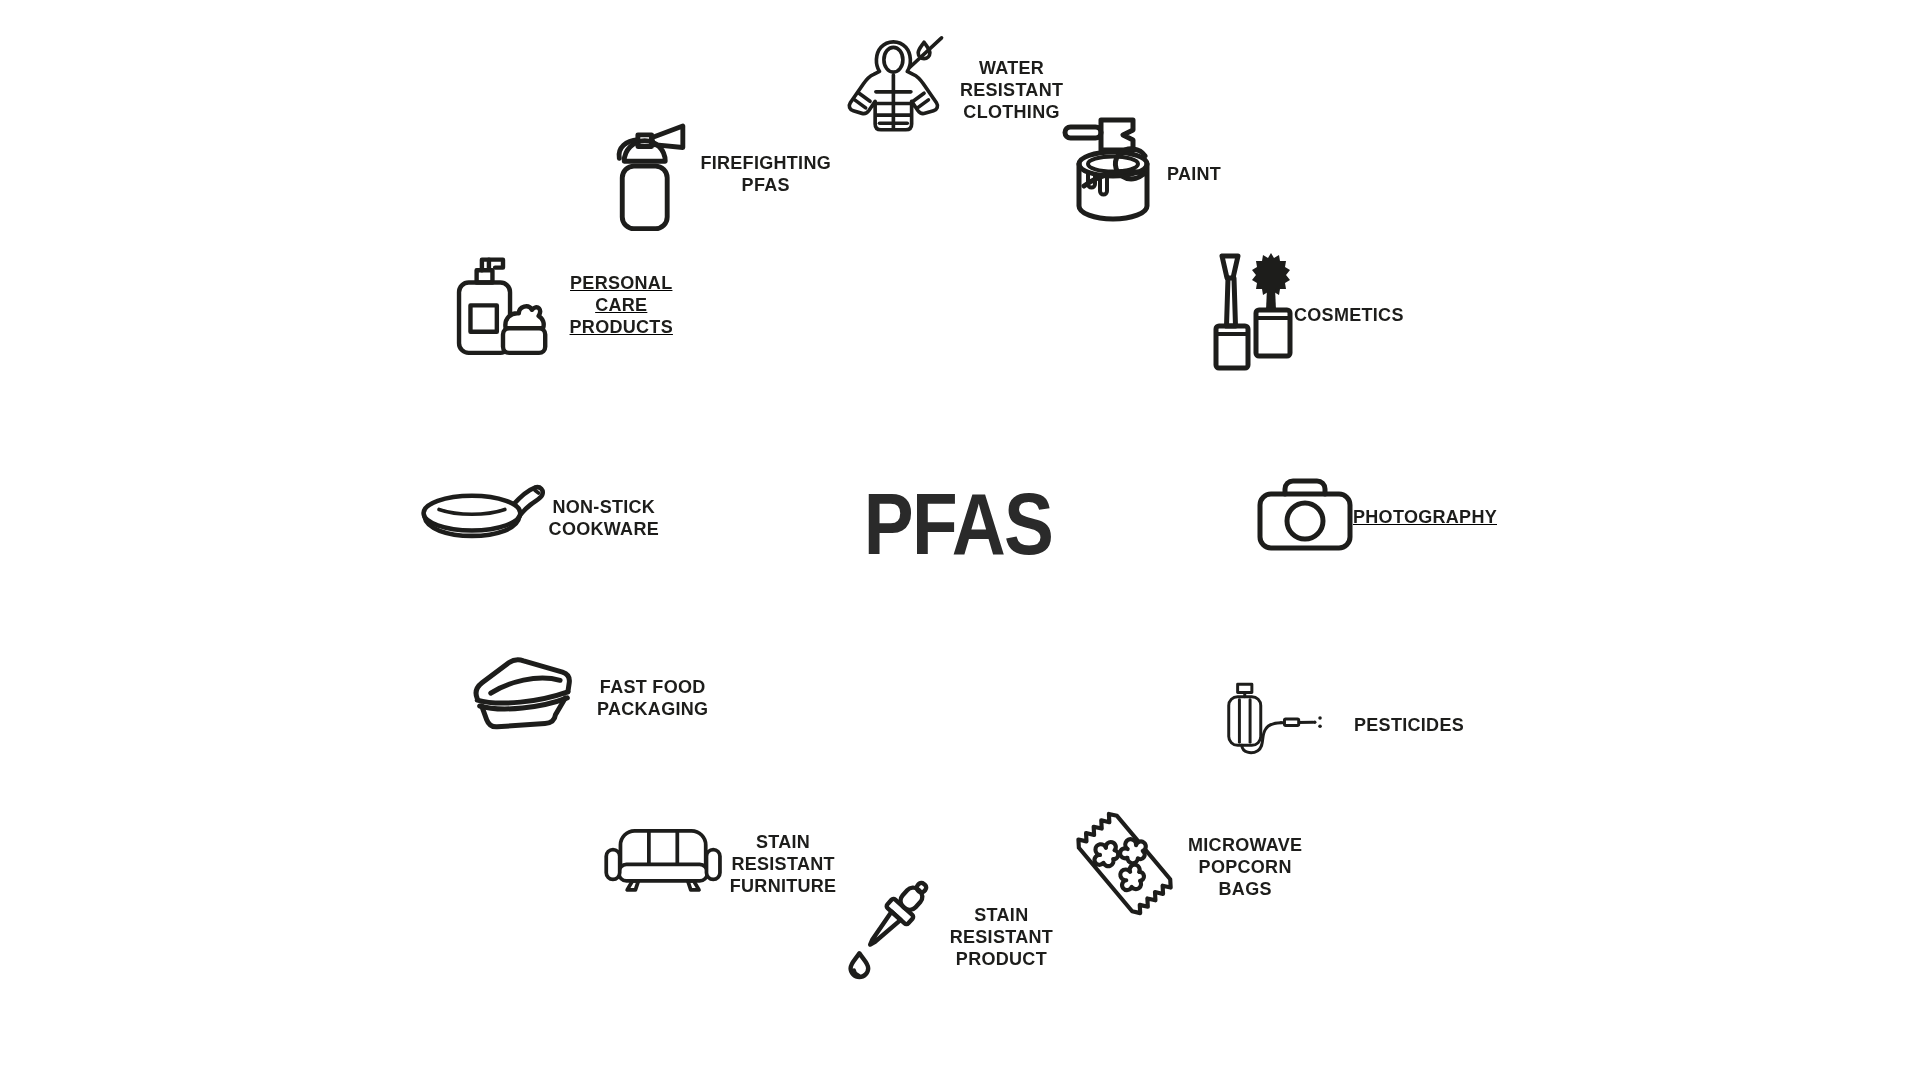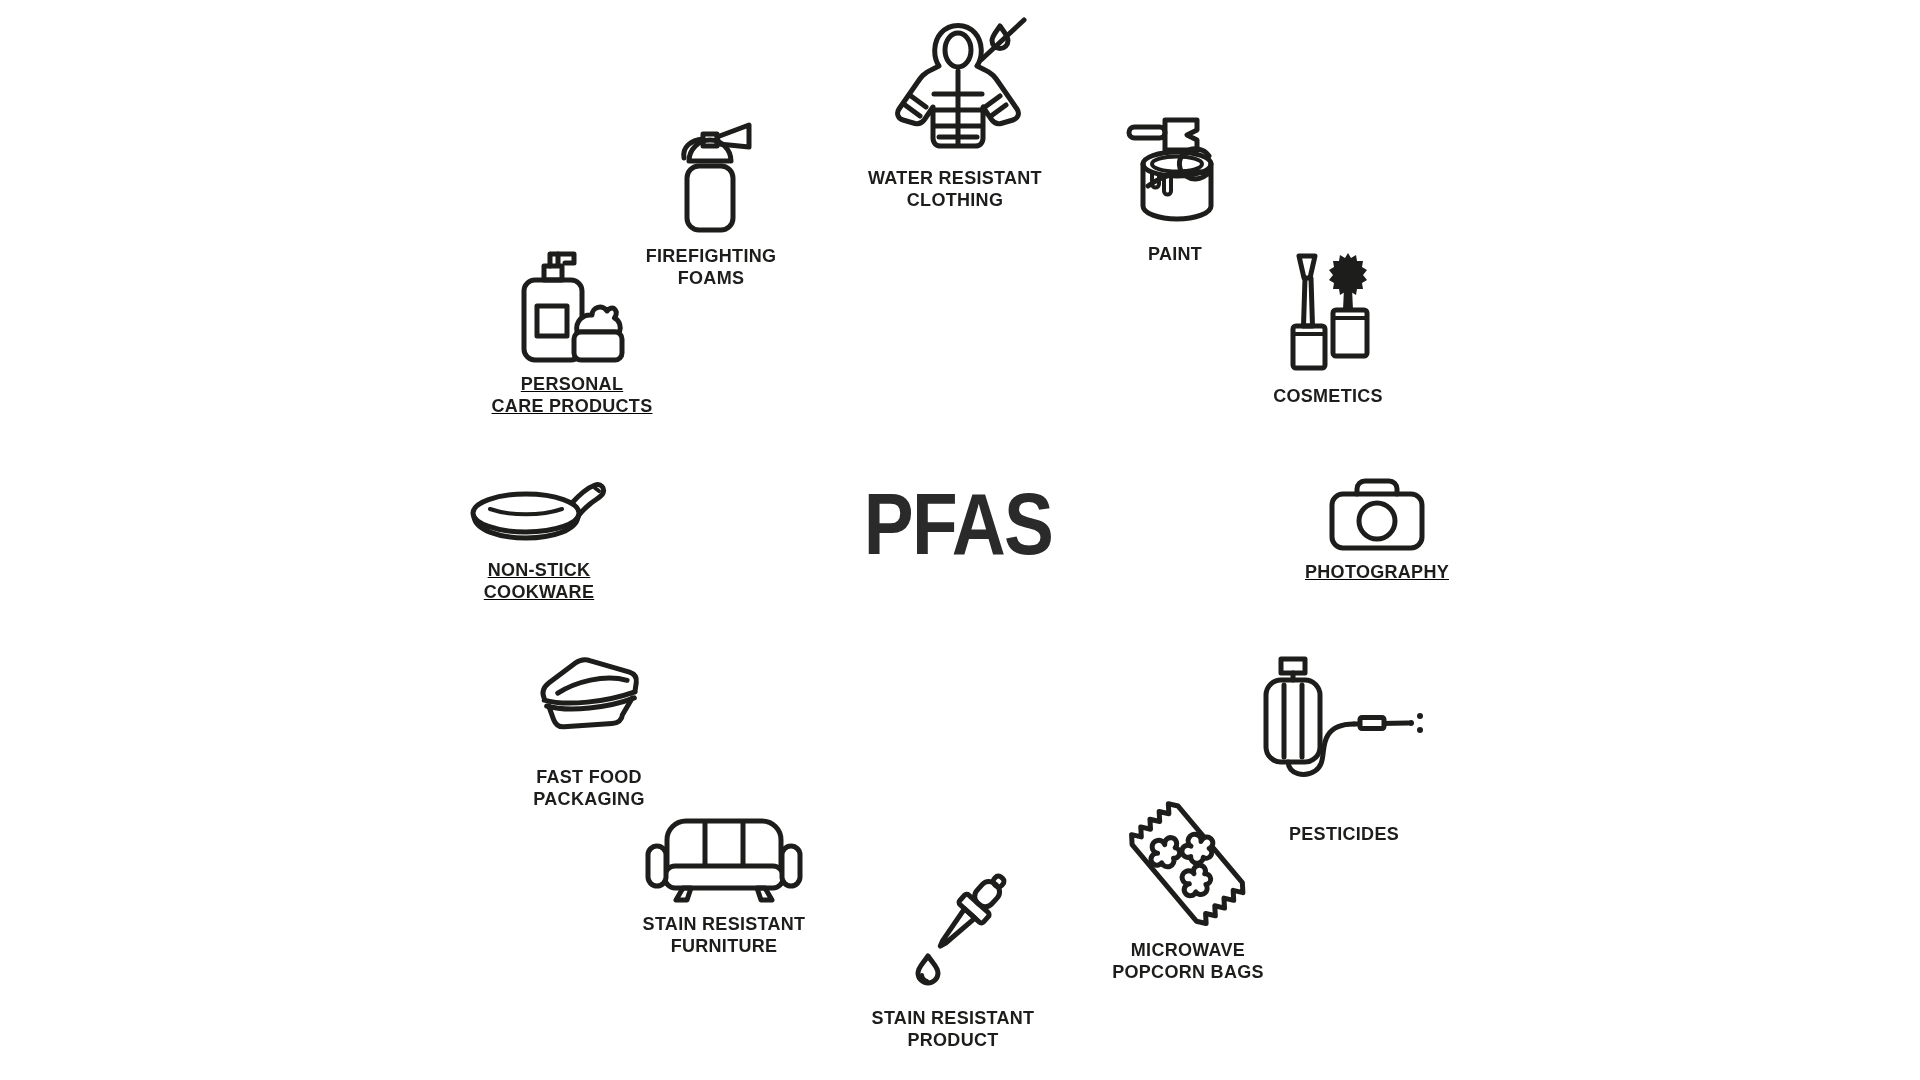--- a/index.html
+++ b/index.html
@@ -1,19 +1,19 @@
 <!DOCTYPE html>
 <html><head>
 <meta charset="utf-8">
 <style>
   html,body { margin:0; padding:0; background:#ffffff; }
   body { width:1920px; height:1080px; position:relative; overflow:hidden;
          font-family:"Liberation Sans", sans-serif; }
   .canvas { position:absolute; inset:0; background:#ffffff; }
-  .item { position:absolute; width:240px; display:flex; flex-direction:column; align-items:center; }
+  .item { position:absolute; width:240px; display:flex; flex-direction:row; align-items:center; }
   .item svg { display:block; }
   .label { margin-top:10px; font-size:18px; font-weight:700; color:#1d1d1b;
            text-align:center; line-height:1.22; white-space:pre-line; letter-spacing:.3px; }
   .pfas { position:absolute; left:798px; top:480px; width:320px; text-align:center;
           font-size:88px; font-weight:700; color:#2a2a2a; line-height:1;
           transform:scaleX(.85); transform-origin:center; letter-spacing:-2px; }
   
   .ic * { stroke:#1d1d1b; stroke-width:5; fill:none; stroke-linecap:round; stroke-linejoin:round; }
   .ic .fill  { fill:#1d1d1b; stroke:none; }
   .ic .wfill { fill:#ffffff; stroke:#1d1d1b; stroke-width:5; }
@@ -151,21 +151,21 @@
         <path d="M22,38 C40,28 70,22 92,30"></path>
         <path d="M8,44 C30,52 70,50 99,42"></path>
         <path d="M10,50 C32,58 72,56 98,48"></path>
         <path d="M12,50 L16,64 C17.5,69 21,72 26,72 L74,72 C80,72 84,69 85,64 L96,48"></path>
       </g>
     </svg>
     <div class="label">FAST FOOD
 PACKAGING</div>
   </div>
 
-  <div class="item" style="left:419px; top:478px;text-decoration:underline;">
+  <div class="item" style="left:419px; top:478px;">
     <svg class="ic" width="142" height="72" viewBox="0 0 142 72">
       <path d="M103,26 c8,-9 16,-16 24,-19 c6,-2 10,3 8,8 c-1.5,4 -7,6 -13,11 c-6,5 -10,9 -13,14"></path>
       <line x1="127" y1="10" x2="131" y2="13" class="thin"></line>
       <ellipse class="wfill" cx="58" cy="35" rx="53" ry="19"></ellipse>
       <path d="M6,39 c2,13 25,21 52,21 c27,0 50,-8 52,-21"></path>
       <path d="M22,31 c20,7 52,7 72,0" class="thin"></path>
     </svg>
     <div class="label">NON-STICK
 COOKWARE</div>
   </div>
@@ -186,16 +186,16 @@
 
   <div class="item" style="left:591px; top:104px;">
     <svg class="ic" width="112" height="132" viewBox="0 0 112 132">
       <path d="M34,57 a21,21 0 0 1 42,0 z"></path>
       <rect x="32" y="62" width="46" height="64" rx="12"></rect>
       <rect x="48" y="30" width="14" height="12"></rect>
       <path d="M62,33 L94,21 L94,43 L64,40 Z"></path>
       <path d="M48,35 C36,36 27,43 29,54"></path>
     </svg>
     <div class="label">FIREFIGHTING
-FOAMS</div>
+PFAS</div>
   </div>
 
 </div>
 
 </body></html>

